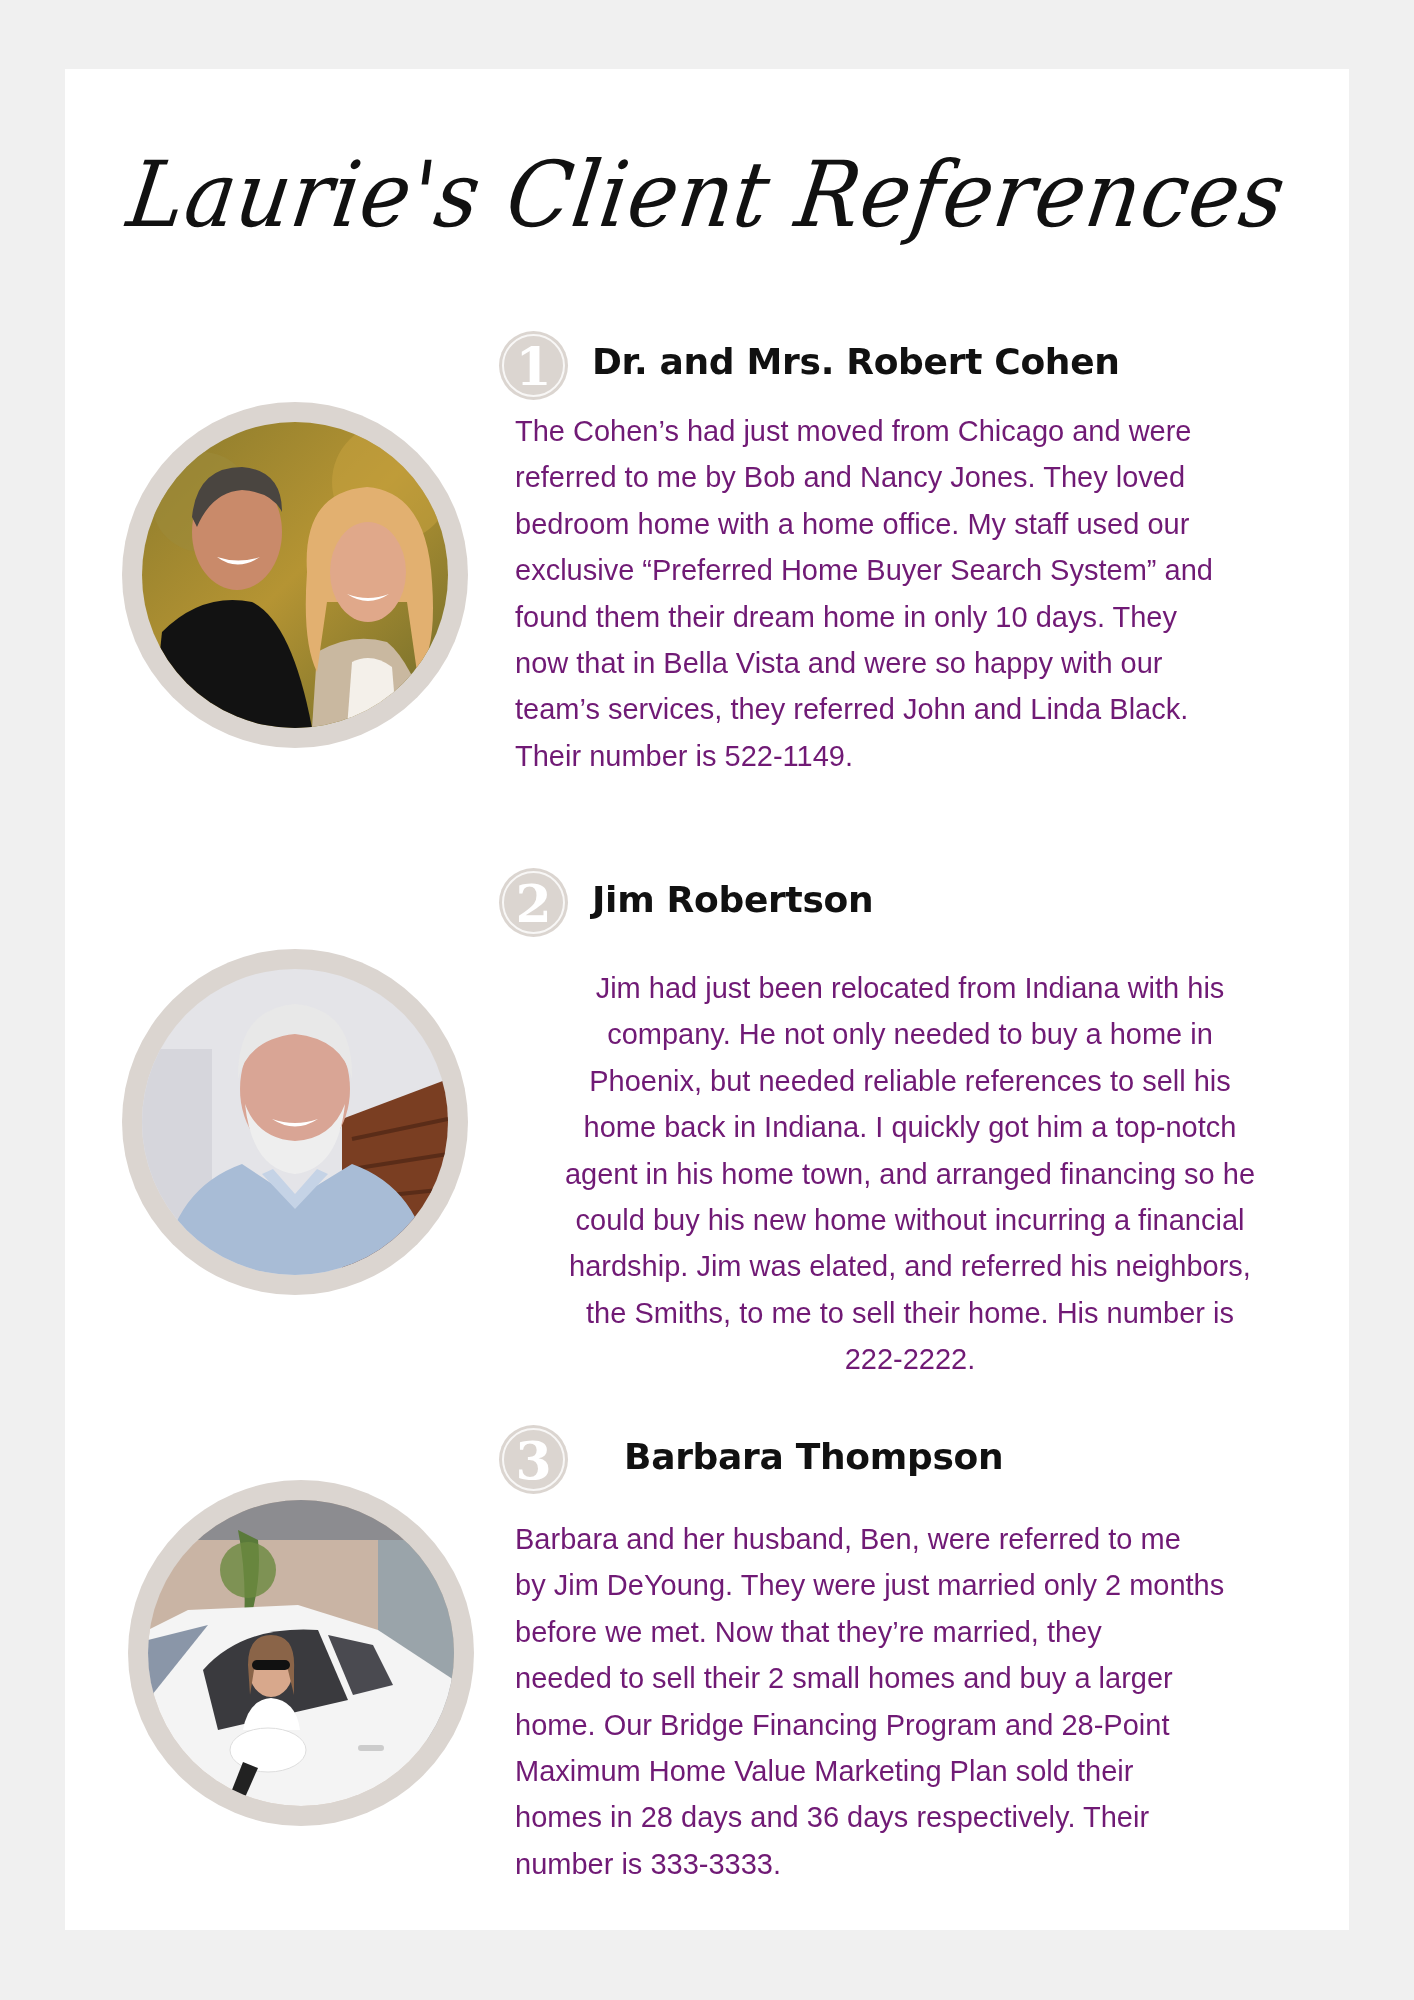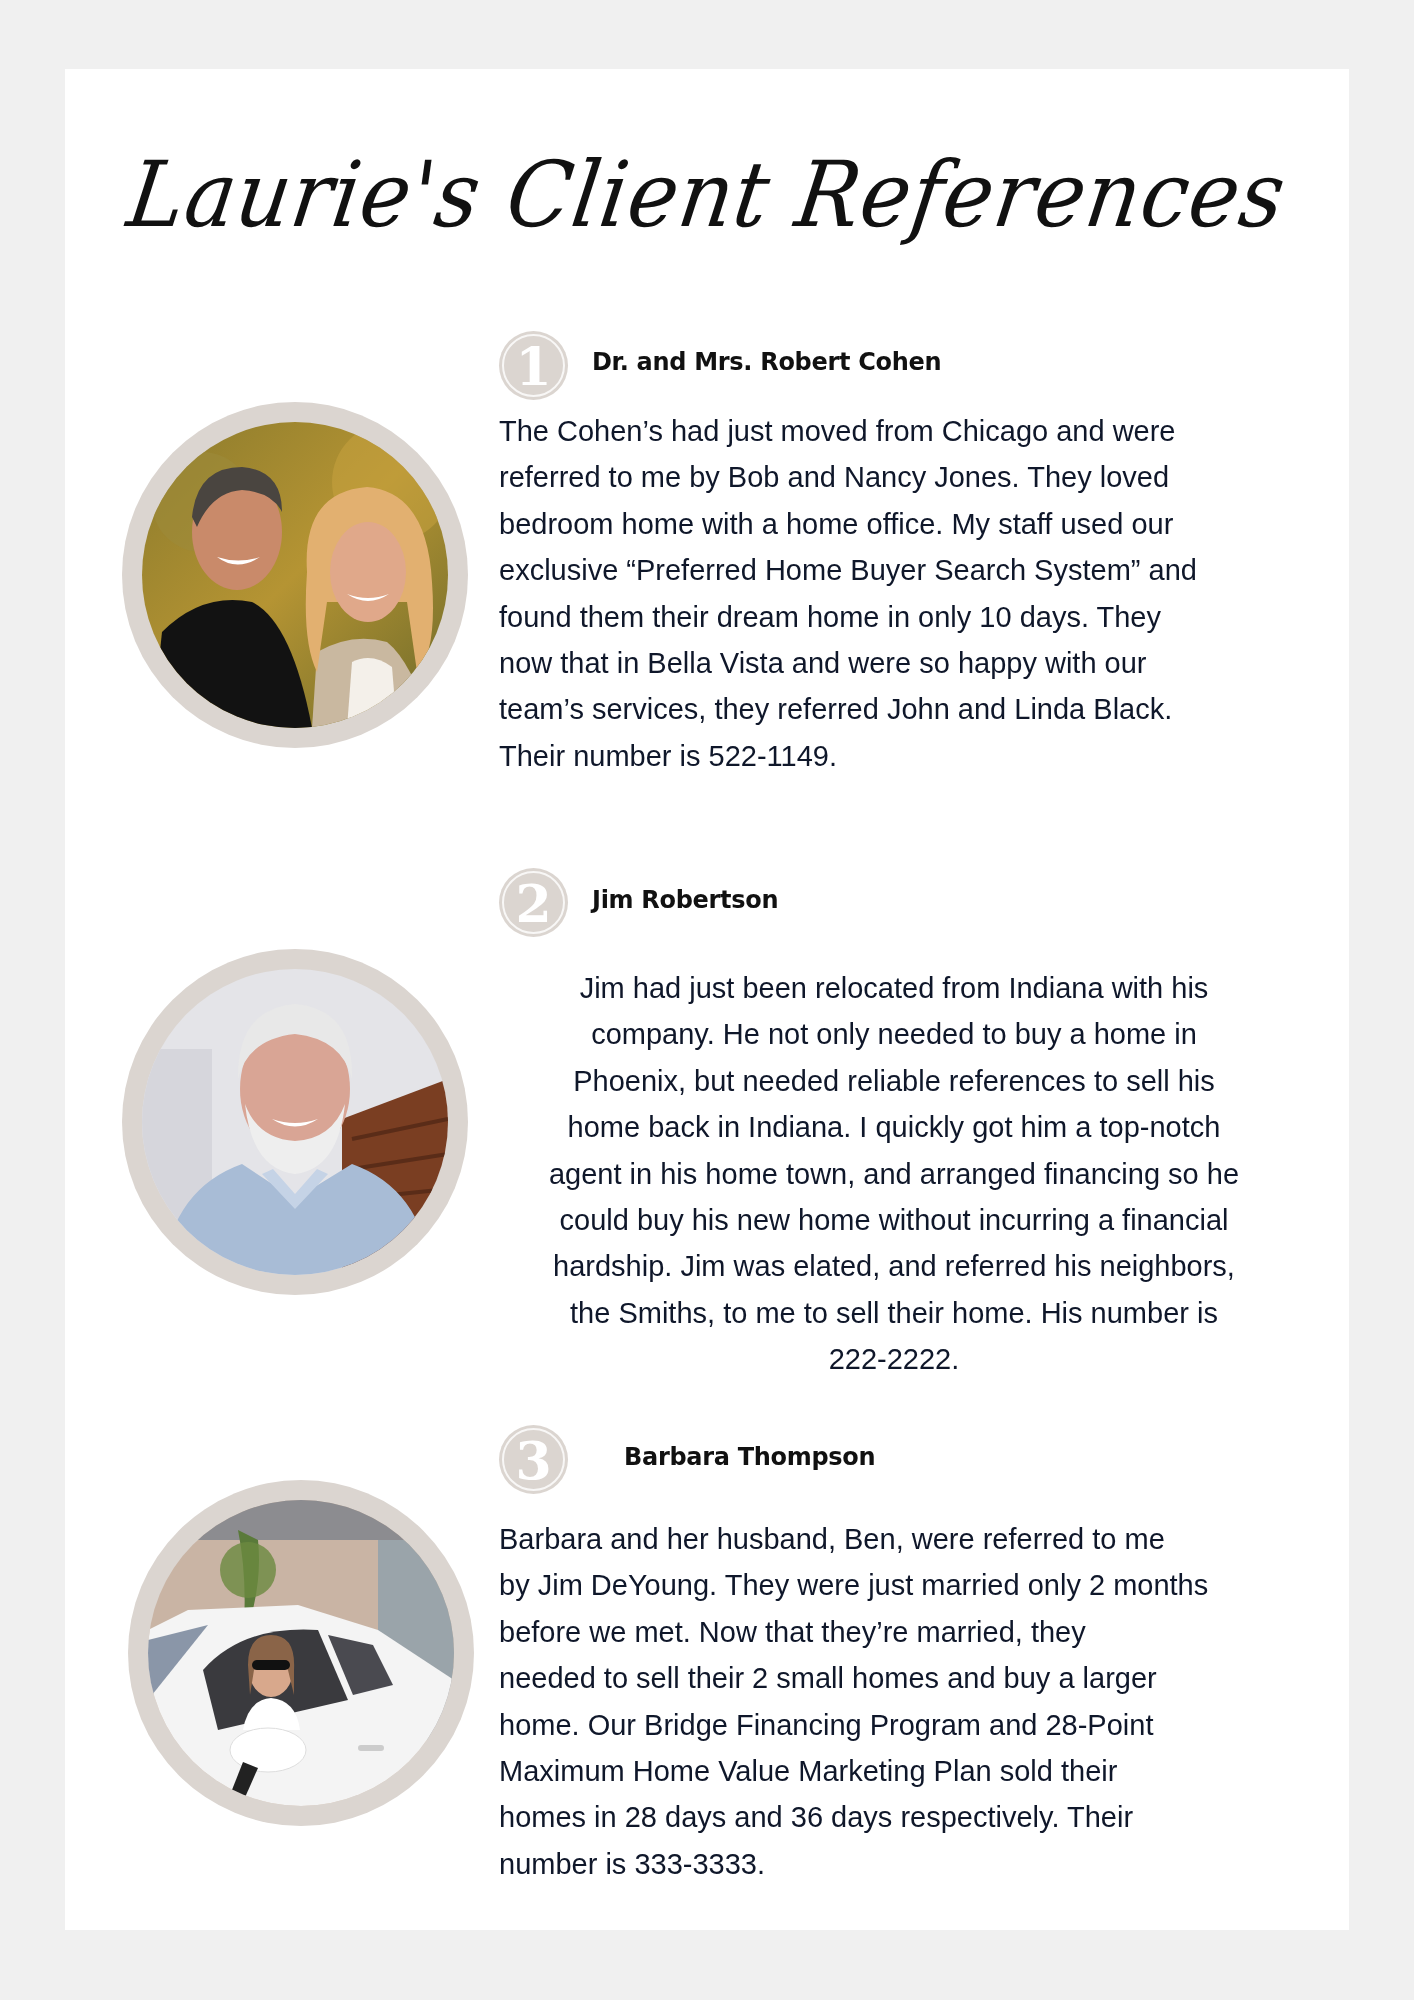--- a/index.html
+++ b/index.html
@@ -86,34 +86,34 @@
       font-size: 52px;
       line-height: 1;
       color: #ffffff;
       position: relative;
       top: 1px;
     }
     .heading {
       position: absolute;
       font-family: "DejaVu Sans", "Liberation Sans", sans-serif;
       font-weight: bold;
-      font-size: 24px;
+      font-size: 36px;
       line-height: 40px;
       color: #111111;
       white-space: nowrap;
       letter-spacing: -0.3px;
     }
     .body-text {
       position: absolute;
-      left: 499px;
+      left: 515px;
       width: 790px;
       font-family: "Liberation Sans", "DejaVu Sans", sans-serif;
       font-size: 29px;
       line-height: 46.4px;
-      color: #0f172a;
+      color: #701a75;
     }
     .body-text .line {
       display: block;
       white-space: nowrap;
     }
   </style>
 </head>
 <body>
 
 <div class="page"></div>

